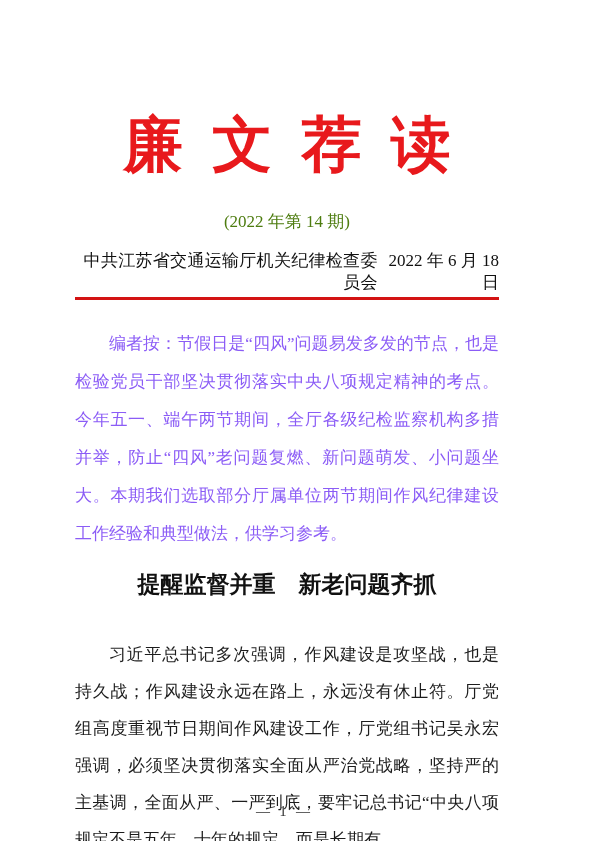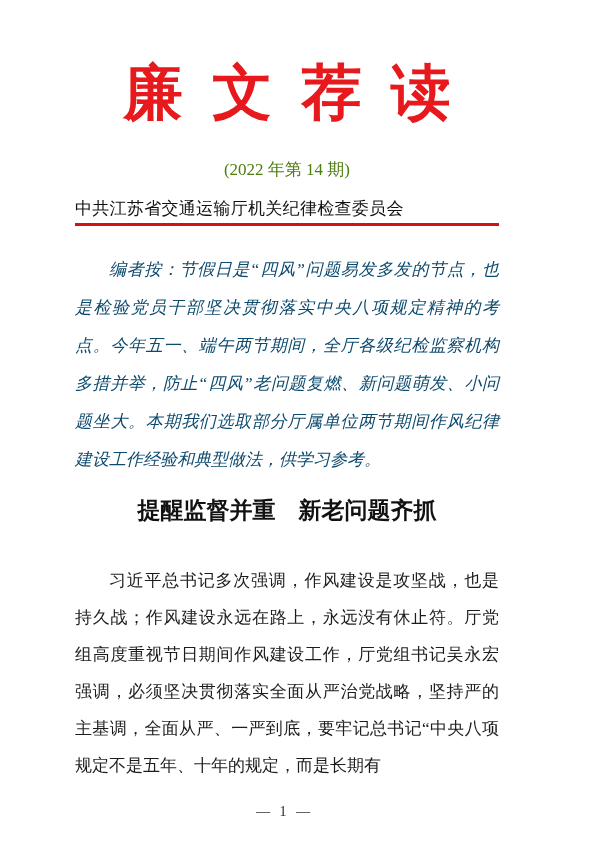--- a/index.html
+++ b/index.html
@@ -12,21 +12,21 @@
     height: 841px;
     font-family: "Liberation Serif", "DejaVu Serif", serif;
     color: #1c1c1c;
     overflow: hidden;
   }
   .page {
     box-sizing: border-box;
     position: relative;
     width: 569px;
     height: 841px;
-    padding: 56px 70px 0 75px;
+    padding: 108px 70px 0 75px;
     background: #ffffff;
   }
   .masthead {
     margin: 0;
     text-align: center;
     color: var(--accent_red, #e8191c);
     font-size: 60px;
     font-weight: 700;
     line-height: 1.25;
     letter-spacing: 0.12em;
@@ -55,22 +55,21 @@
     margin-top: 3px;
     height: 3px;
     background: var(--rule_red, #d31313);
   }
   .editor-note {
     margin: 25px 0 0 0;
     font-size: 17px;
     line-height: 38px;
     text-align: justify;
     text-indent: 2em;
-    font-style: italic; 
-    color: #0c4a6e;
+    color: #8b5cf6;
   }
   .article-title {
     margin: 15px 0 0 0;
     text-align: center;
     font-size: 23px;
     font-weight: 700;
     line-height: 33px;
     color: #111111;
   }
   .article-title .title-line { display: block; }
@@ -97,20 +96,21 @@
 <body>
 
 <div class="page">
 
   <h1 class="masthead">廉 文 荐 读</h1>
 
   <div class="issue">(2022 年第 14 期)</div>
 
   <div class="pub-row">
     <span class="publisher">中共江苏省交通运输厅机关纪律检查委员会</span>
+    <span class="pub-date">2022 年 6 月 18 日</span>
   </div>
 
   <div class="rule"></div>
 
   <p class="editor-note">编者按：节假日是“四风”问题易发多发的节点，也是检验党员干部坚决贯彻落实中央八项规定精神的考点。今年五一、端午两节期间，全厅各级纪检监察机构多措并举，防止“四风”老问题复燃、新问题萌发、小问题坐大。本期我们选取部分厅属单位两节期间作风纪律建设工作经验和典型做法，供学习参考。</p>
 
   <h2 class="article-title">
     <span class="title-line">提醒监督并重　新老问题齐抓</span>
   </h2>
 

